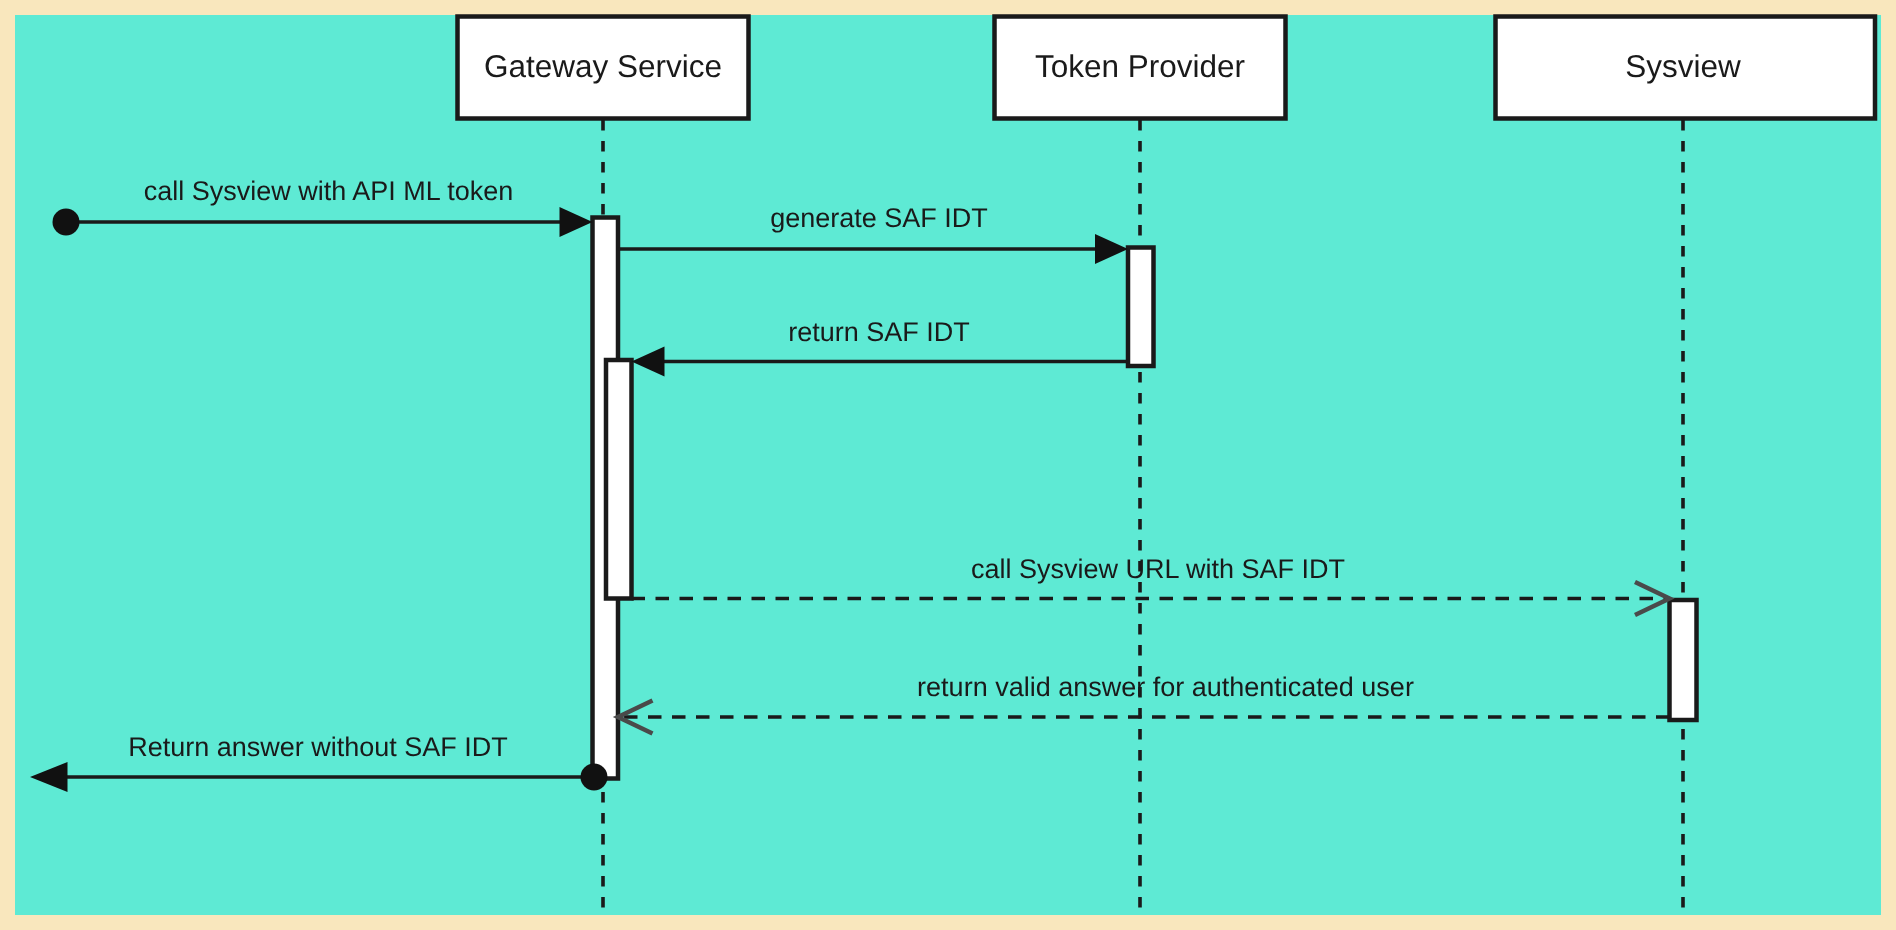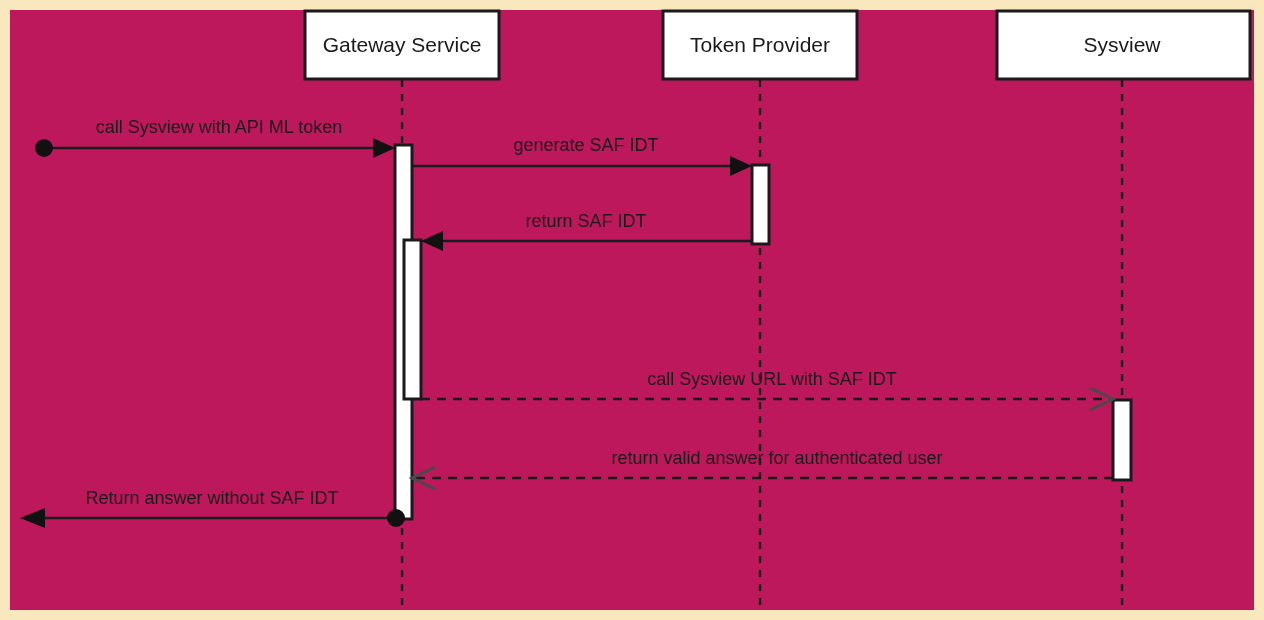--- a/index.html
+++ b/index.html
@@ -11,21 +11,21 @@
   body {
     width: 1264px;
     height: 620px;
     font-family: "Liberation Sans", sans-serif;
     overflow: hidden;
   }
   #diagram-root {
     position: relative;
     width: 1264px;
     height: 620px;
-    background: #be185d;
+    background: #5eead4;
   }
   
   .frame-edge {
     position: absolute;
     background: #f9e7bd;
   }
   .frame-top    { left: 0;  top: 0;    width: 1264px; height: 10px; }
   .frame-bottom { left: 0;  top: 610px; width: 1264px; height: 10px; }
   .frame-left   { left: 0;  top: 0;    width: 10px;  height: 620px; }
   .frame-right  { left: 1254px; top: 0; width: 10px; height: 620px; }

